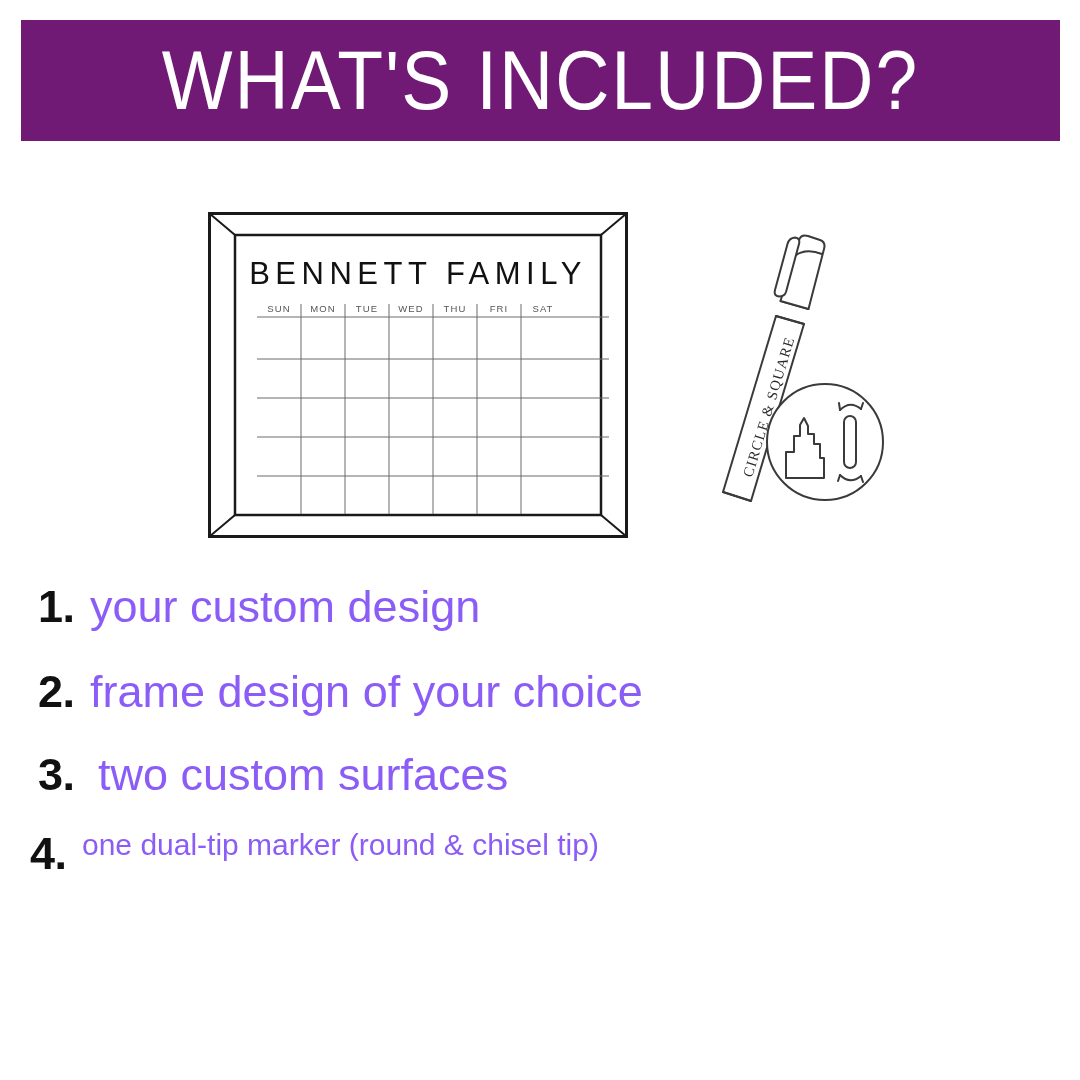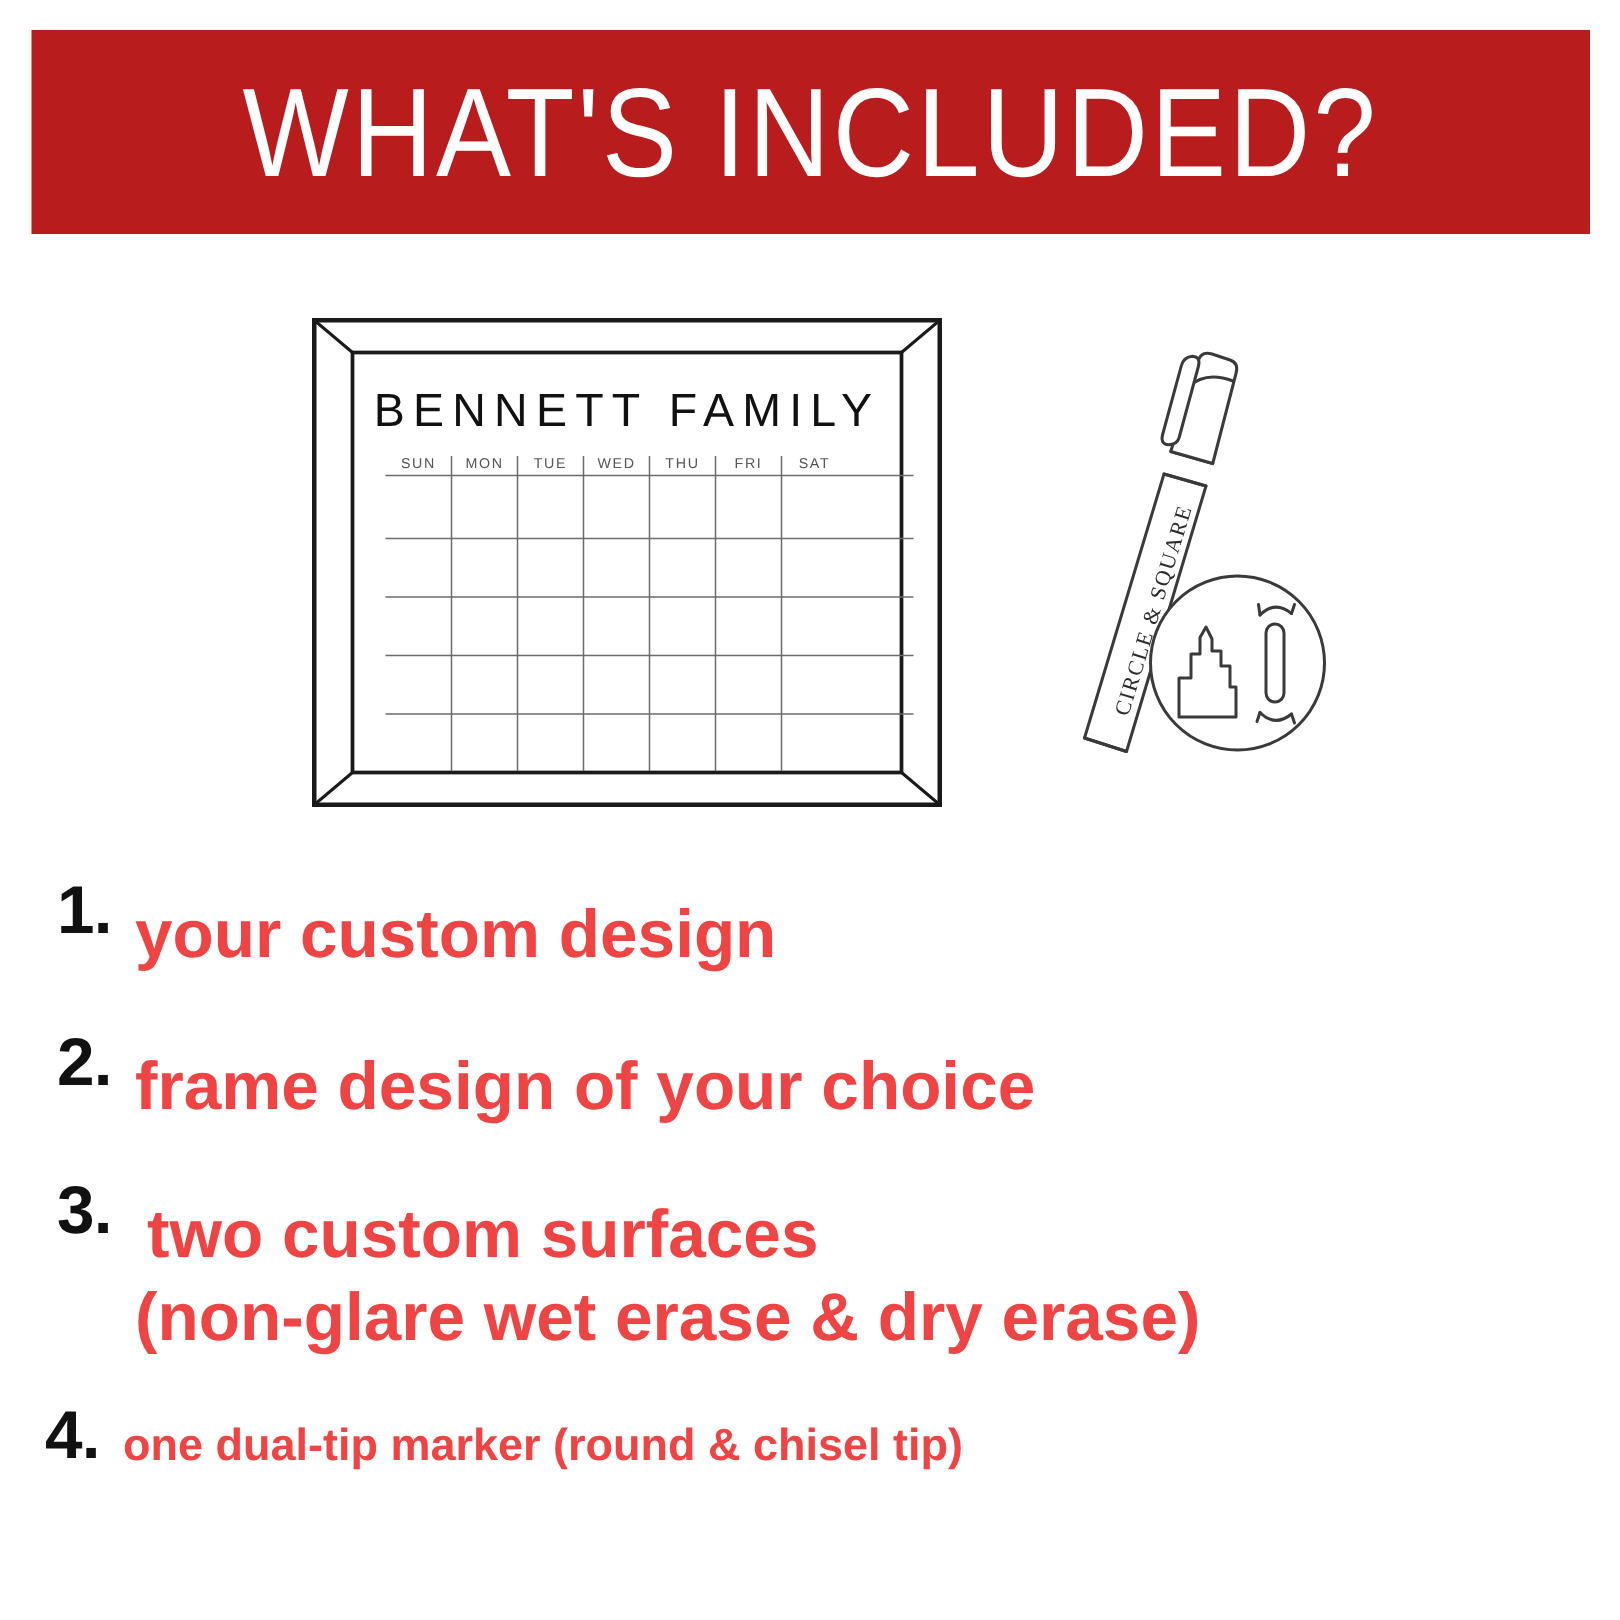--- a/index.html
+++ b/index.html
@@ -15,22 +15,22 @@
     overflow: hidden;
     position: relative;
   }
 
   
   #header-banner {
     position: absolute;
     left: 21px;
     top: 20px;
     width: 1039px;
-    height: 136px;
-    background: #b91c1c;
+    height: 121px;
+    background: #701a75;
     display: flex;
     align-items: center;
     justify-content: center;
   }
   #header-title {
     color: #ffffff;
     font-family: "Liberation Sans", sans-serif;
     font-size: 75px;
     font-weight: 300;
     letter-spacing: 2px;
@@ -87,25 +87,24 @@
     padding-left: 38px;
     font-size: 45px;
     font-weight: 700;
     line-height: 1.22;
     letter-spacing: -0.5px;
     color: #111111;
   }
   .list-body {
     flex: 1 1 auto;
     font-size: 45px;
-    font-weight: 700;
+    font-weight: 400;
     line-height: 1.22;
     letter-spacing: 0px;
-    color: #ef4444;
-    margin-top: 16px;
+    color: #8b5cf6;
   }
   .list-line { display: block; white-space: nowrap; }
   .list-line.indent { padding-left: 8px; }
 
   
   #item-1 { margin-bottom: 30px; }
   #item-2 { margin-bottom: 28px; }
   #item-3 { margin-bottom: 24px; }
   #item-4 .list-num { padding-left: 30px; }
   #item-4 .list-body { font-size: 30px; }
@@ -219,21 +218,20 @@
     <div class="list-num">2.</div>
     <div class="list-body">
       <span class="list-line">frame design of your choice</span>
     </div>
   </div>
 
   <div class="list-item" id="item-3">
     <div class="list-num">3.</div>
     <div class="list-body">
       <span class="list-line indent">two custom surfaces</span>
-      <span class="list-line">(non-glare wet erase &amp; dry erase)</span>
     </div>
   </div>
 
   <div class="list-item" id="item-4">
     <div class="list-num">4.</div>
     <div class="list-body">
       <span class="list-line">one dual-tip marker (round &amp; chisel tip)</span>
     </div>
   </div>
 

